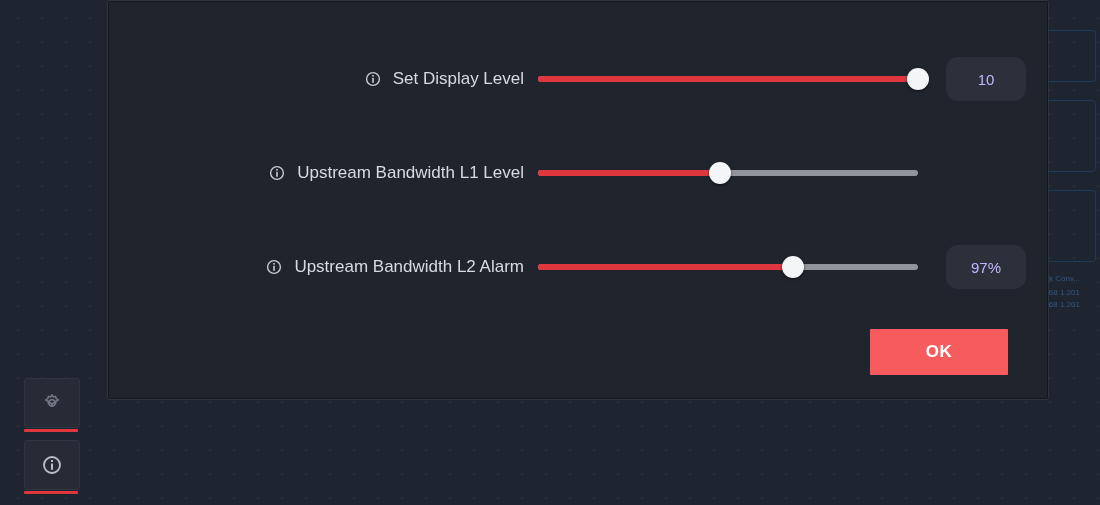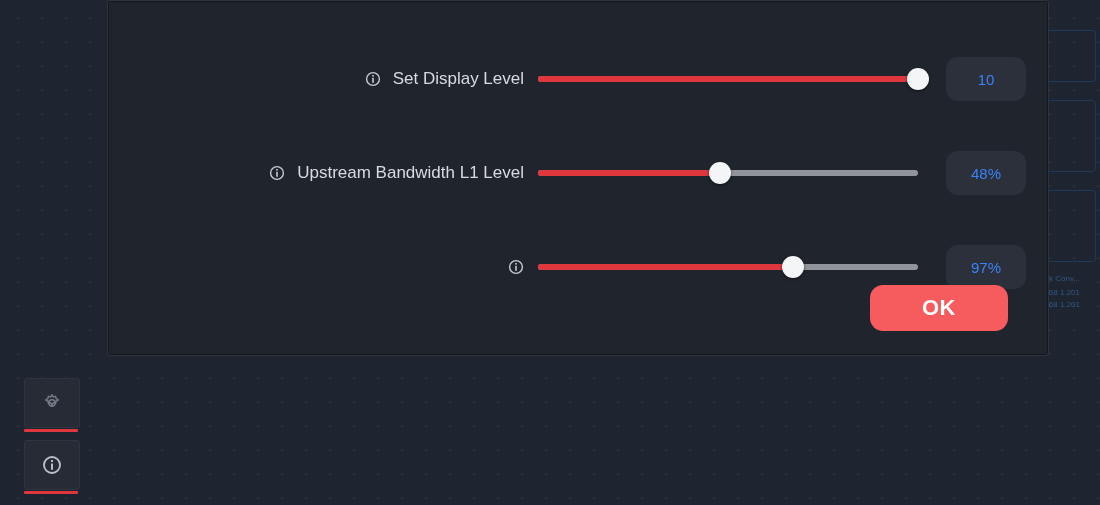--- a/index.html
+++ b/index.html
@@ -22,21 +22,21 @@
     background-position: 6px 6px;
     opacity: .55;
   }
 
   
   .panel {
     position: absolute;
     left: 107px;
     top: 0px;
     width: 942px;
-    height: 356px;
+    height: 400px;
     background: #20242d;
     border: 1px solid #2e333e;
     border-radius: 3px;
     box-shadow: 0 0 0 1px #14171e inset;
     box-sizing: border-box;
     padding-top: 58px;
   }
 
   .row {
     display: flex;
@@ -89,34 +89,34 @@
   .valuebox {
     margin-left: 28px;
     width: 80px;
     height: 44px;
     background: #2b303b;
     border-radius: 12px;
     display: flex;
     align-items: center;
     justify-content: center;
     font-size: 15px;
-    color: #3b82f6;
+    color: #c4b5fd;
   }
 
   .ok-btn {
     position: absolute;
     right: 40px;
     bottom: 24px;
     width: 138px;
     height: 46px;
     background: #f65b5d;
     border: none;
-    border-radius: 13px;
+    border-radius: 1px;
     color: #fff;
-    font-size: 22px;
+    font-size: 17px;
     font-weight: 600;
     letter-spacing: .5px;
     display: flex;
     align-items: center;
     justify-content: center;
     cursor: pointer;
   }
 
   
   .side-btn {
@@ -207,32 +207,32 @@
           <rect x="7.2" y="6.8" width="1.6" height="5" fill="#c7cbd2"></rect>
           <rect x="7.2" y="4" width="1.6" height="1.6" fill="#c7cbd2"></rect>
         </svg>
       </span>
       <span>Upstream Bandwidth L1 Level</span>
     </div>
     <div class="slider">
       <div class="fill" style="width:48%"></div>
       <div class="thumb" style="left:48%"></div>
     </div>
-    <div class="valuebox">48%</div>
   </div>
 
   <div class="row">
     <div class="labelblock">
       <span class="info-icon">
         <svg viewBox="0 0 16 16" width="16" height="16">
           <circle cx="8" cy="8" r="6.4" fill="none" stroke="#c7cbd2" stroke-width="1.4"></circle>
           <rect x="7.2" y="6.8" width="1.6" height="5" fill="#c7cbd2"></rect>
           <rect x="7.2" y="4" width="1.6" height="1.6" fill="#c7cbd2"></rect>
         </svg>
       </span>
+      <span>Upstream Bandwidth L2 Alarm</span>
     </div>
     <div class="slider">
       <div class="fill" style="width:67%"></div>
       <div class="thumb" style="left:67%"></div>
     </div>
     <div class="valuebox">97%</div>
   </div>
 
   <button class="ok-btn">OK</button>
 </div>

